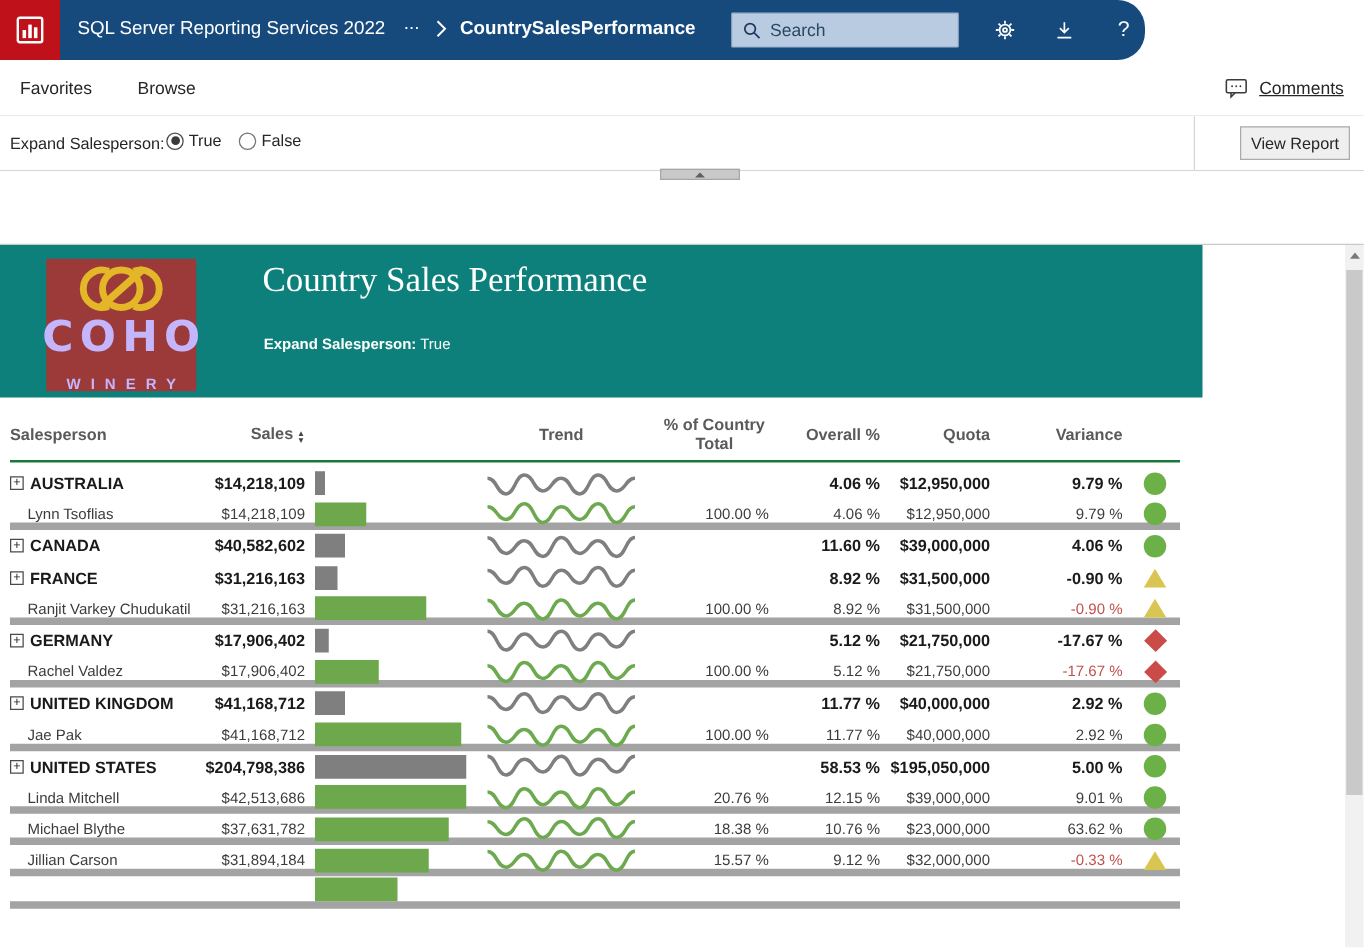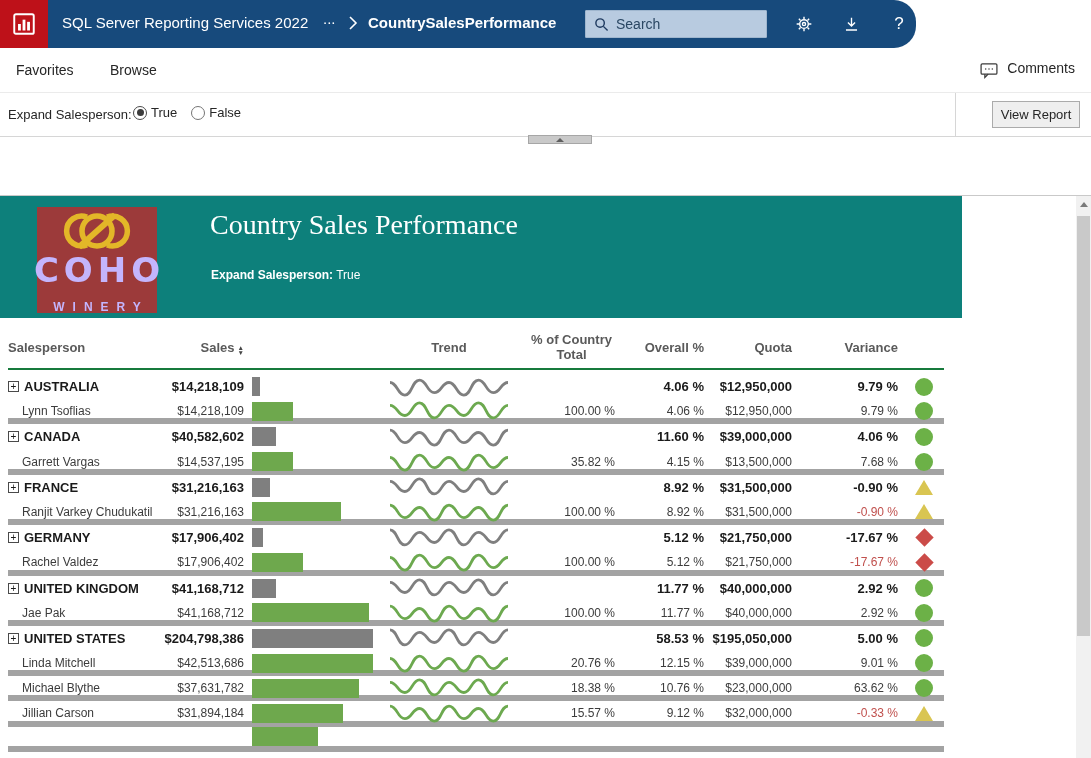--- a/index.html
+++ b/index.html
@@ -20,22 +20,22 @@
     width:130px; font-family:"Liberation Sans",sans-serif; }
   .hdr-search input::placeholder { color:#2A4763; opacity:1; }
   .hdr-icon { position:absolute; top:13px; width:22px; height:22px; display:flex; align-items:center;
     justify-content:center; cursor:pointer; }
   .help-icon { color:#fff; font-size:17px; }
 
   
   .tabsbar { position:absolute; left:0; top:48px; width:1091px; height:45px; background:#fff;
     border-bottom:1px solid #EBEBEB;padding-left:16px; }
   .tab { position:absolute; top:14px; font-size:14px; color:#262626; cursor:pointer; }
-  .comments-btn { position:absolute; right:16px; top:12px; display:flex; align-items:flex-start; gap:8px;
-    font-size:14px; color:#262626; cursor:pointer; }
+  .comments-btn { position:absolute; right:16px; top:12px; display:flex; align-items:center; gap:8px;
+    font-size:14px; color:#262626; cursor:pointer;text-decoration:underline; }
 
   
   .parambar { position:absolute; left:0; top:93px; width:1091px; height:44px; background:#fff;
     border-bottom:1px solid #D6D6D6; }
   .param-label { position:absolute; left:8px; top:14px; font-size:13px; color:#262626; }
   .radio-group { position:absolute; left:133px; top:12px; display:flex; gap:14px; align-items:center; }
   .radio-opt { display:flex; align-items:center; gap:4px; font-size:13px; color:#262626; cursor:pointer; }
   .radio { width:14px; height:14px; border-radius:50%; border:1px solid #757575; background:#fff;
     display:inline-flex; align-items:center; justify-content:center; }
   .radio.sel { border-color:#4A4A4A; }
@@ -385,41 +385,20 @@
           </svg>
         </div>
         <div class="c val"></div>
         <div class="c val">11.60 %</div>
         <div class="c val">$39,000,000</div>
         <div class="c val">4.06 %</div>
         <div class="c ind-cell">
           <span class="ind-circle"></span>
         </div>
       </div>
-      <div class="row grid-row person">
-        <div class="c name">
-          <span>Garrett Vargas</span>
-        </div>
-        <div class="c val">$14,537,195</div>
-        <div class="c bar-cell">
-          <div class="bar-fill" style="width: 41.4px;"></div>
-        </div>
-        <div class="c trend-cell">
-          <svg width="118" height="24" viewBox="0 0 118 24">
-      <path d="M 0 7.5 C 7.4 7.5, 7.4 20.1, 14.8 20.1 C 22.1 20.1, 22.1 5.1, 29.5 5.1 C 36.9 5.1, 36.9 17.7, 44.3 17.7 C 51.6 17.7, 51.6 7.5, 59.0 7.5 C 66.4 7.5, 66.4 20.1, 73.8 20.1 C 81.1 20.1, 81.1 5.1, 88.5 5.1 C 95.9 5.1, 95.9 17.7, 103.3 17.7 C 110.6 17.7, 110.6 7.5, 118.0 7.5" fill="none" stroke="#6CA94F" stroke-width="2.8" stroke-linecap="round"></path>
-          </svg>
-        </div>
-        <div class="c val">35.82 %</div>
-        <div class="c val">4.15 %</div>
-        <div class="c val">$13,500,000</div>
-        <div class="c val">7.68 %</div>
-        <div class="c ind-cell">
-          <span class="ind-circle"></span>
-        </div>
-      </div>
       <div class="row grid-row country">
         <div class="c name">
           <span class="expand-box">+</span>
           <span>FRANCE</span>
         </div>
         <div class="c val">$31,216,163</div>
         <div class="c bar-cell">
           <div class="bar-fill" style="width: 18.4px;"></div>
         </div>
         <div class="c trend-cell">

